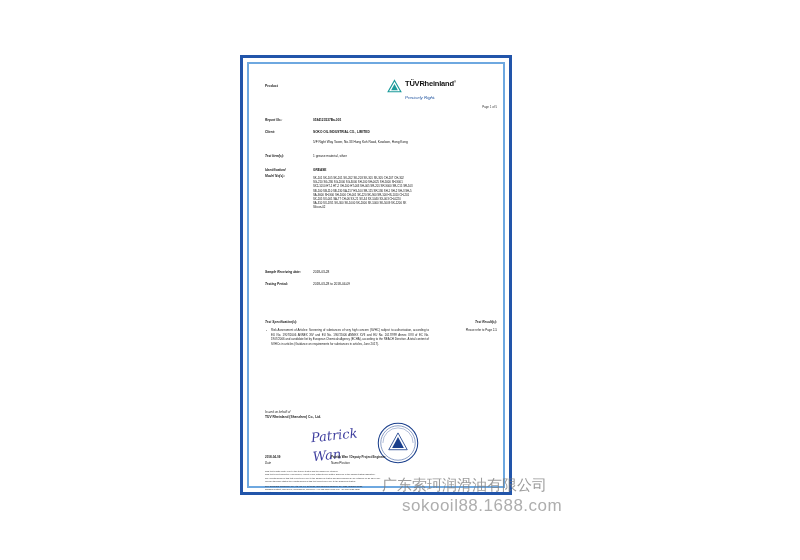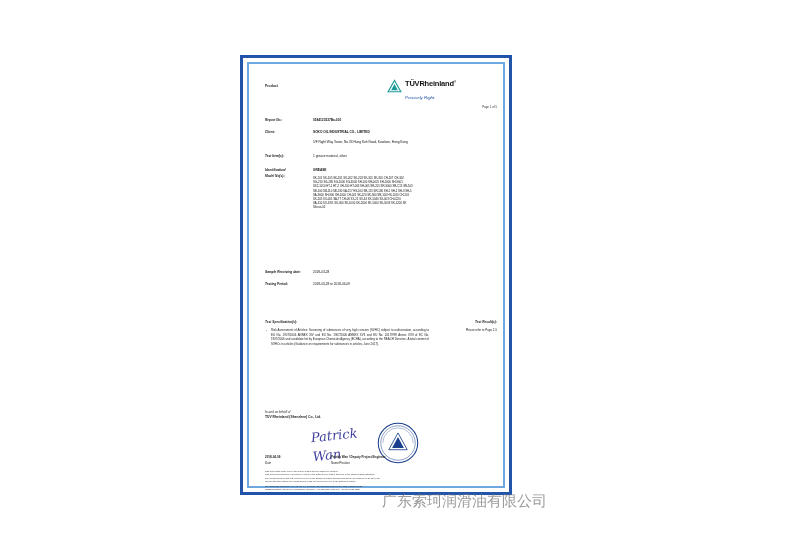--- a/index.html
+++ b/index.html
@@ -253,21 +253,20 @@
   
   #wm-cn {
     position: absolute;
     left: 382px;
     top: 476px;
     font-family: "DejaVu Sans", sans-serif;
     font-size: 15px;
     color: #7a7a7a;
     opacity: 0.75;
     white-space: nowrap;
-    margin-top: 16px;
   }
   #wm-site {
     position: absolute;
     left: 402px;
     top: 496px;
     font-family: "Liberation Sans", sans-serif;
     font-size: 17px;
     color: #9a9a9a;
     opacity: 0.8;
     letter-spacing: 0.5px;
@@ -385,14 +384,15 @@
           <span class="footer-addr">TÜV Rheinland (Shenzhen) Co., Ltd.  No. 17, 1st Road, Qiao Business Building, No. 1188, Shangbu Road,</span>
           <span class="f-line">Nanshan District, Shenzhen, Guangdong, China  Tel: +86 755 8828 0888  Fax: +86 755 8828 0333</span>
           <span class="f-line footer-blue">www.tuv.com  ·  www.chn.tuv.com  ·  mail: service@tuv.com  ·  www.tuv.com/en</span>
         </div>
 
       </div>
     </div>
   </div>
 
   <div id="wm-cn">广东索珂润滑油有限公司</div>
+  <div id="wm-site">sokooil88.1688.com</div>
 
 </div>
 
 </body></html>

